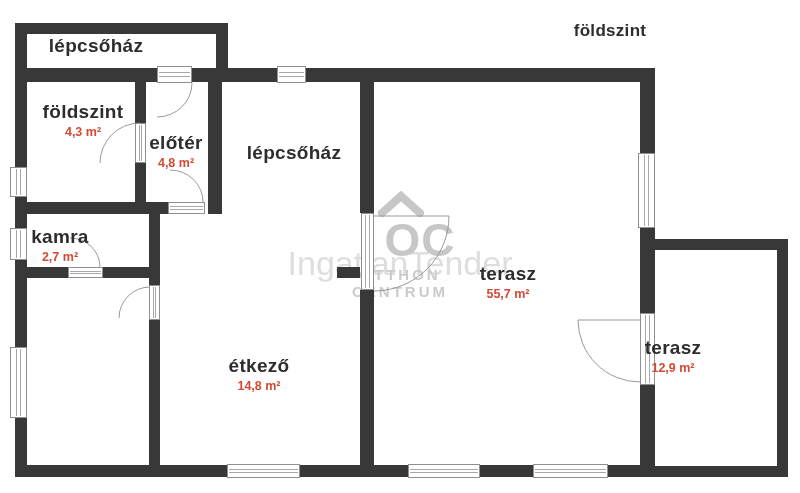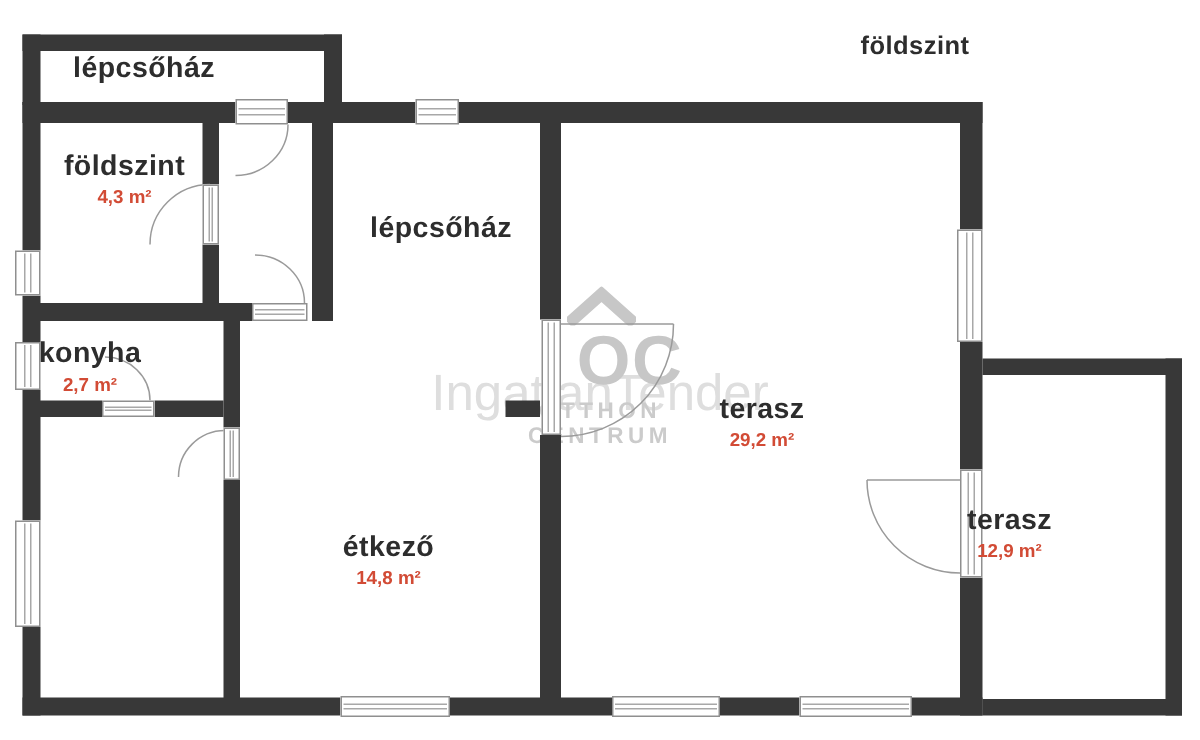--- a/index.html
+++ b/index.html
@@ -139,40 +139,44 @@
   <div class="room" style="left:96px;top:46px">
     <div class="name">lépcsőház</div>
 
   </div>
 
   <div class="room" style="left:83px;top:121px">
     <div class="name">földszint</div>
     <div class="area">4,3 m²</div>
   </div>
 
+  <div class="room" style="left:176px;top:152px">
+    <div class="name">előtér</div>
+    <div class="area">4,8 m²</div>
+  </div>
 
   <div class="room" style="left:294px;top:153px">
     <div class="name">lépcsőház</div>
 
   </div>
 
   <div class="room" style="left:60px;top:246px">
-    <div class="name">konyha</div>
+    <div class="name">kamra</div>
     <div class="area">2,7 m²</div>
   </div>
 
 
   <div class="room" style="left:259px;top:375px">
     <div class="name">étkező</div>
     <div class="area">14,8 m²</div>
   </div>
 
   <div class="room" style="left:508px;top:283px">
     <div class="name">terasz</div>
-    <div class="area">29,2 m²</div>
+    <div class="area">55,7 m²</div>
   </div>
 
   <div class="room" style="left:673px;top:357px">
     <div class="name">terasz</div>
     <div class="area">12,9 m²</div>
   </div>
 
 </div>
 
 </body></html>

